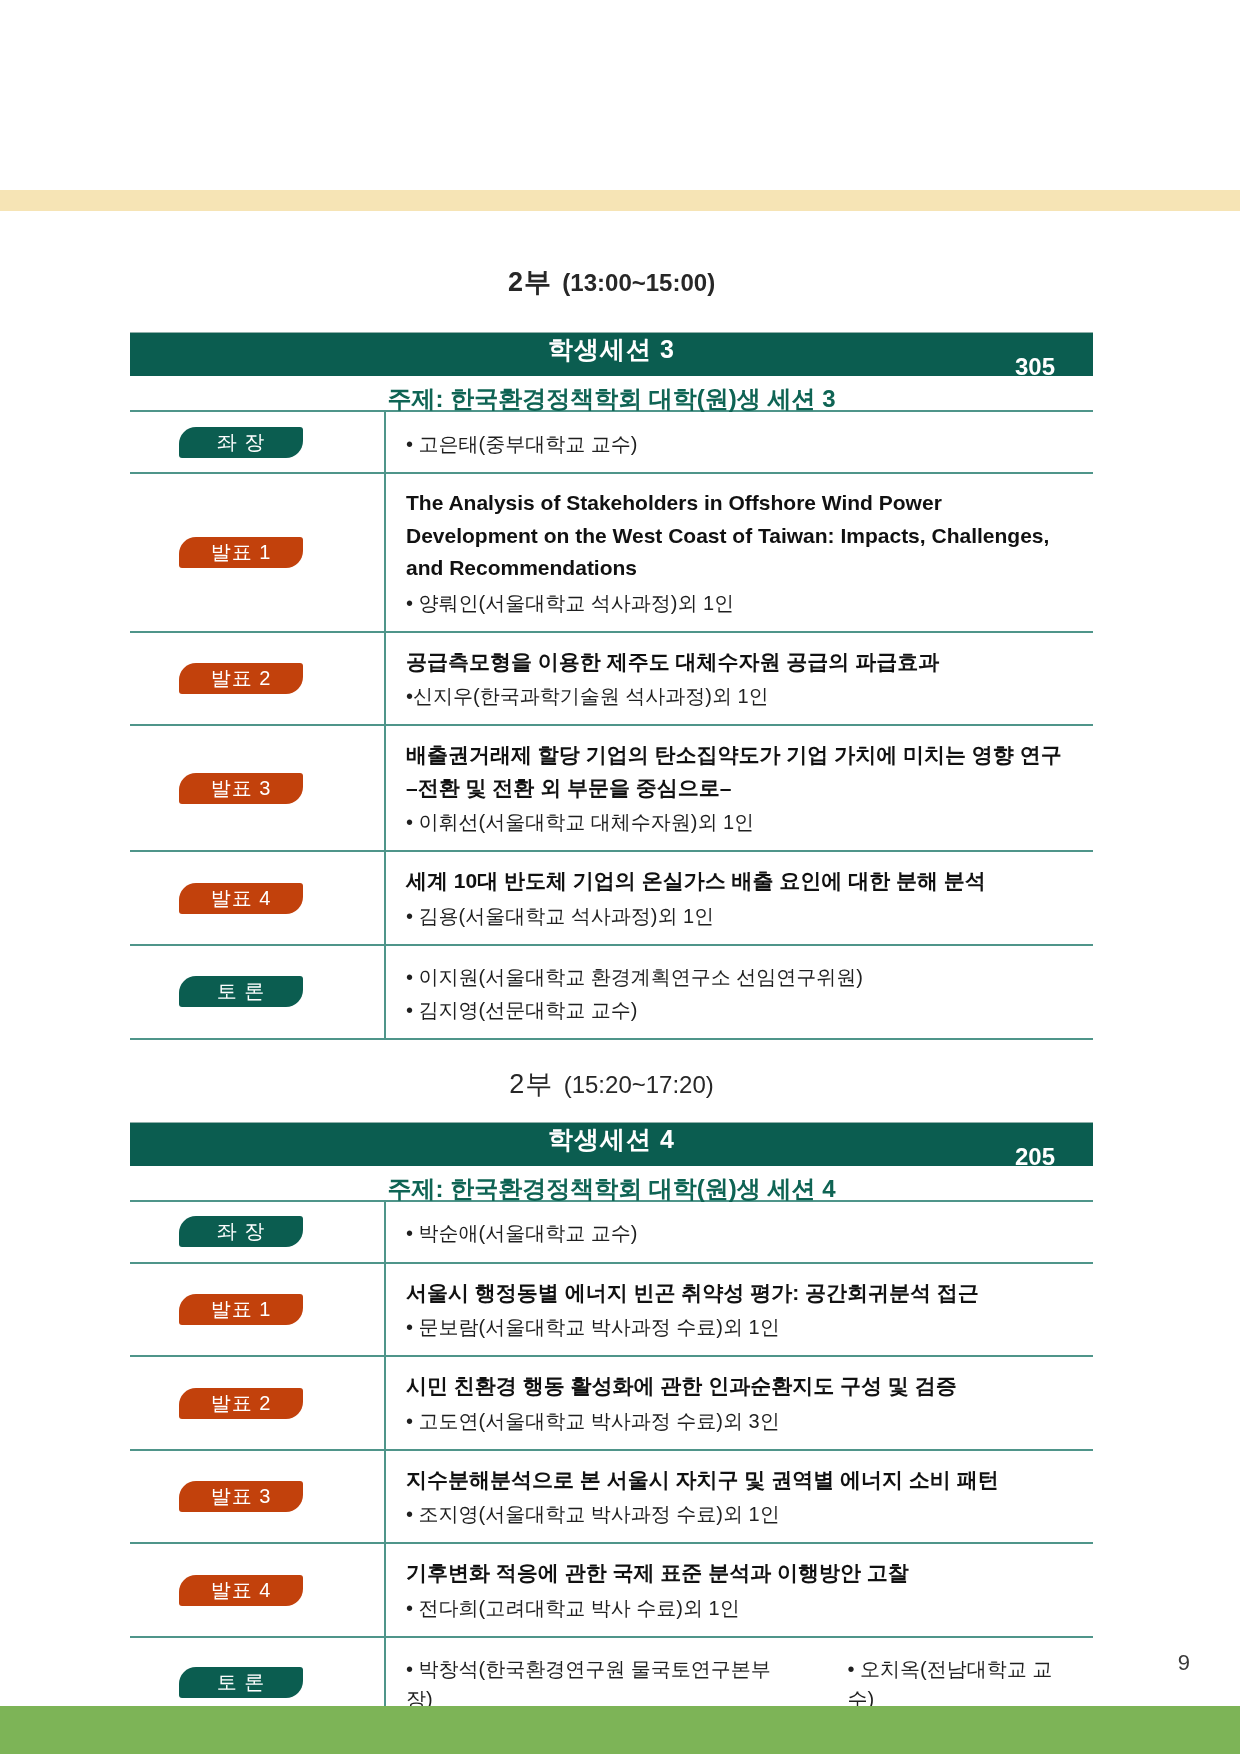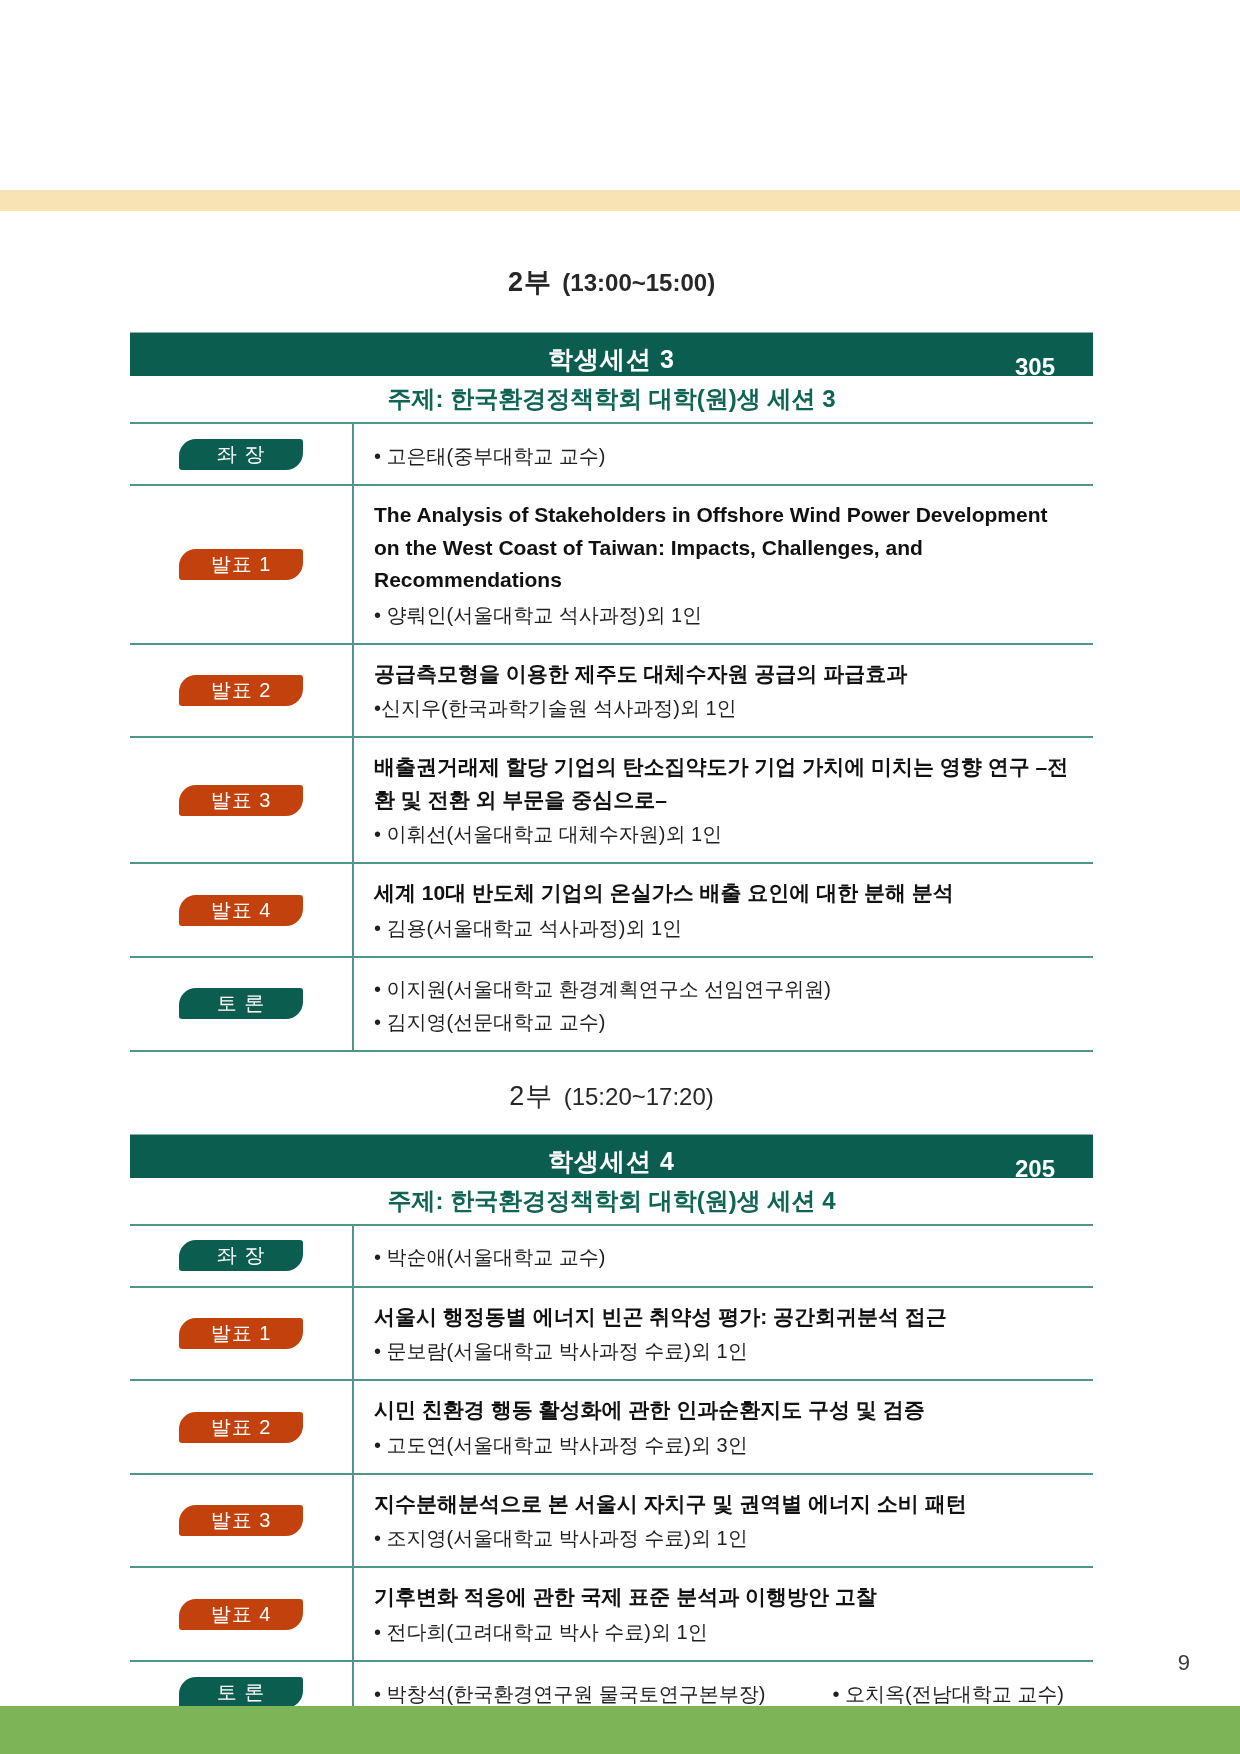--- a/index.html
+++ b/index.html
@@ -16,36 +16,36 @@
 
   .part-title { text-align:center; color:#272727; }
   .part-title .part-label { font-size:27px; letter-spacing:1px; }
   .part-title .part-time  { font-size:24px; margin-left:6px; }
   .section-1 .part-title { margin-top:264px; margin-bottom:32px;font-weight:bold; }
   .section-2 .part-title { margin-top:26px; margin-bottom:20px; }
 
   .session-table { width:963px; }
   .thead {
     position:relative; height:44px; background:#0b5d50; border-top:1px solid #8fb0aa;
-    display:flex; align-items:flex-end; justify-content:center;
+    display:flex; align-items:flex-start; justify-content:center;
   }
   .thead .session-name { color:#ffffff; font-weight:bold; font-size:25px; letter-spacing:1px; }
   .thead .room-number {
     position:absolute; right:38px; top:12px; height:44px; line-height:44px;
     color:#ffffff; font-weight:bold; font-size:24px;
   }
   .topic-row {
-    height:48px; line-height:46px; text-align:center;
+    height:36px; line-height:46px; text-align:center;
     color:#0f6454; font-weight:bold; font-size:24px;
     border-bottom:2px solid #4f958a;
   }
   .trow { display:flex; border-bottom:2px solid #4f958a; }
   .cell-label { width:222px; flex:0 0 222px; display:flex; align-items:center; justify-content:center; }
   .cell-content { flex:1; border-left:2px solid #4f958a; padding:13px 24px 13px 20px; min-height:60px;
-                  display:flex; flex-direction:column; justify-content:center; }
+                  display:flex; flex-direction:column; justify-content:center;margin-left:32px; }
   .pill {
     display:inline-block; width:124px; height:31px; line-height:31px; text-align:center;
     color:#ffffff; font-size:20px; border-radius:17px 3px 17px 3px; letter-spacing:1px;
   }
   .pill-dark  { background:#0b5d50; }
   .pill-light { background:#c2410c; }
   .paper-title { font-weight:bold; font-size:21px; line-height:1.55; color:#111111; }
   .presenter { font-size:20px; line-height:1.5; color:#1f1f1f; margin-top:3px; }
   .presenter-inline { display:flex; gap:67px; }
   .row-chair { min-height:62px; }

